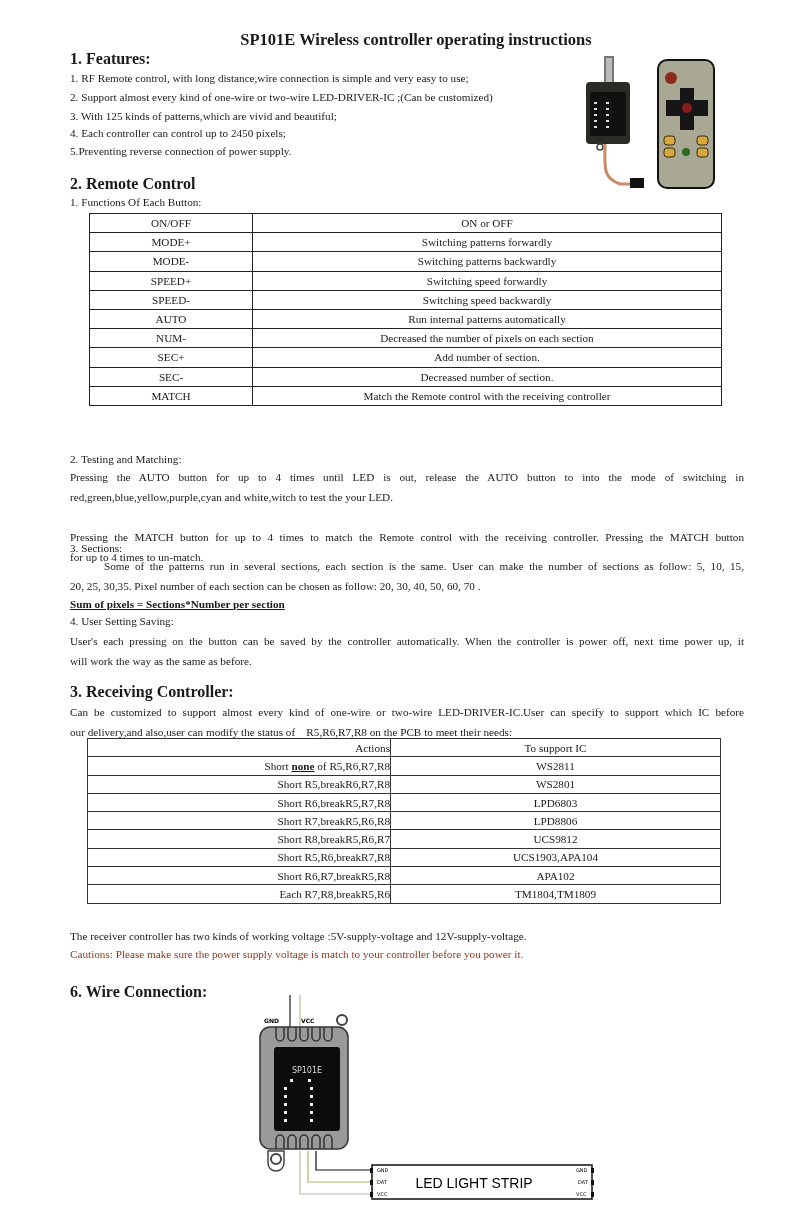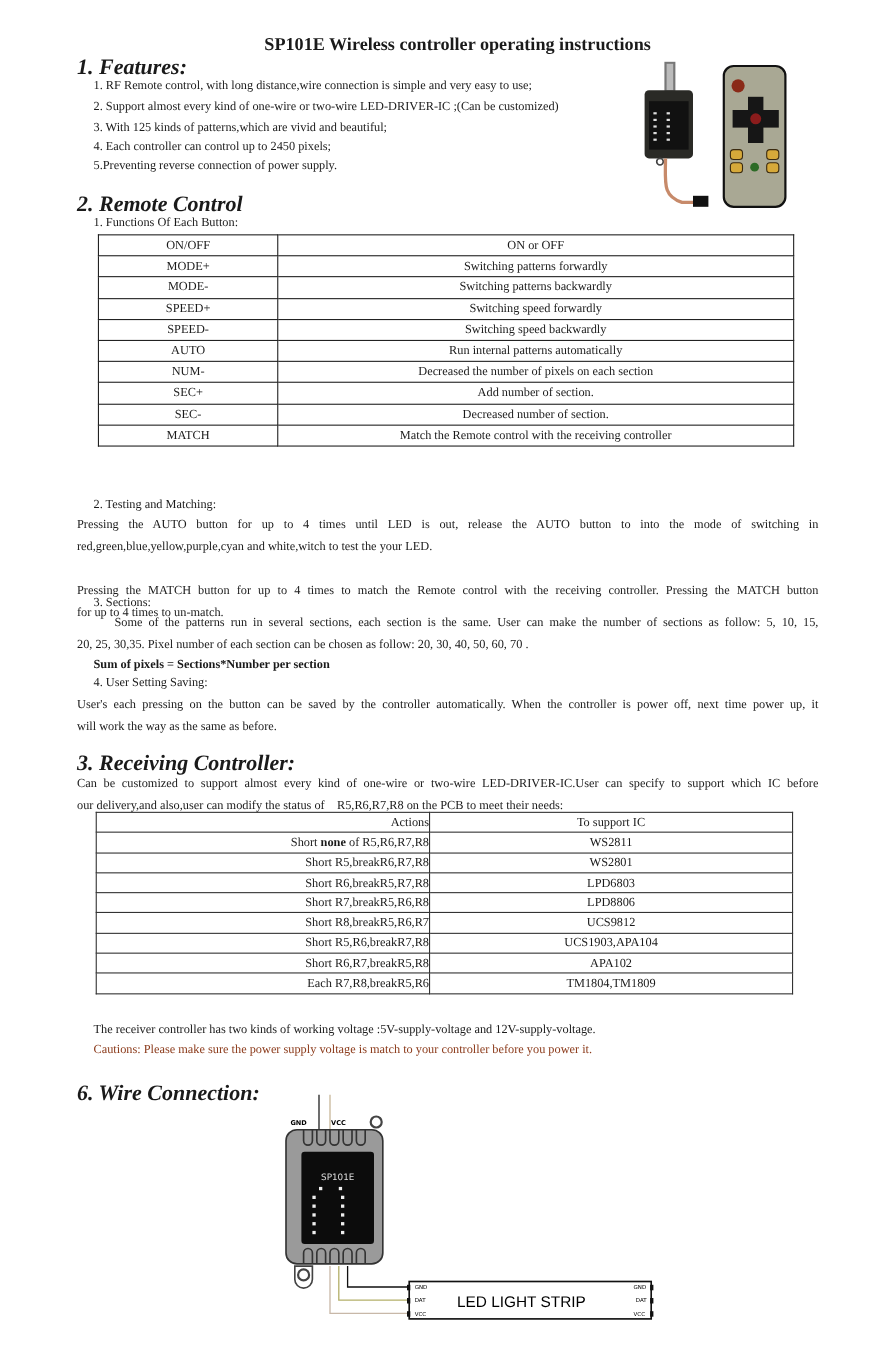--- a/index.html
+++ b/index.html
@@ -6,25 +6,25 @@
   body {
     width: 800px; height: 1226px; position: relative; overflow: hidden;
     font-family: "Liberation Serif", "DejaVu Serif", serif;
     color: #1a1a1a;
   }
   .abs { position: absolute; }
   .title {
     left: 0; width: 800px; top: 30px; text-align: center;
     font-size: 16.5px; font-weight: bold; padding-left: 16px;
   }
-  .h2 { font-size: 20px; font-weight: bold; left: 70px; font-style: italic; }
-  .line { font-size: 11.2px; left: 85px; white-space: nowrap; }
+  .h2 { font-size: 16px; font-weight: bold; left: 70px; }
+  .line { font-size: 11.2px; left: 70px; white-space: nowrap; }
   .para { font-size: 11.2px; left: 70px; width: 674px; line-height: 19.5px; text-align: justify; }
   .para .j { text-align-last: justify; display: block; }
-  .bold { font-weight: bold; }
+  .bold { font-weight: bold; text-decoration: underline; }
 
   table.t1, table.t2 {
     position: absolute; border-collapse: collapse; font-size: 11.2px;
   }
   table.t1 { left: 89px; top: 213px; width: 633px; }
   table.t1 td { border: 1.3px solid #222; text-align: center; height: 18.2px; padding: 0; }
   table.t1 td.k { width: 162px; }
   table.t2 { left: 87px; top: 738px; width: 634px; }
   table.t2 td { border: 1px solid #333; text-align: center; height: 17.3px; padding: 0; }
   table.t2 td.k { width: 302px; text-align: right; }

